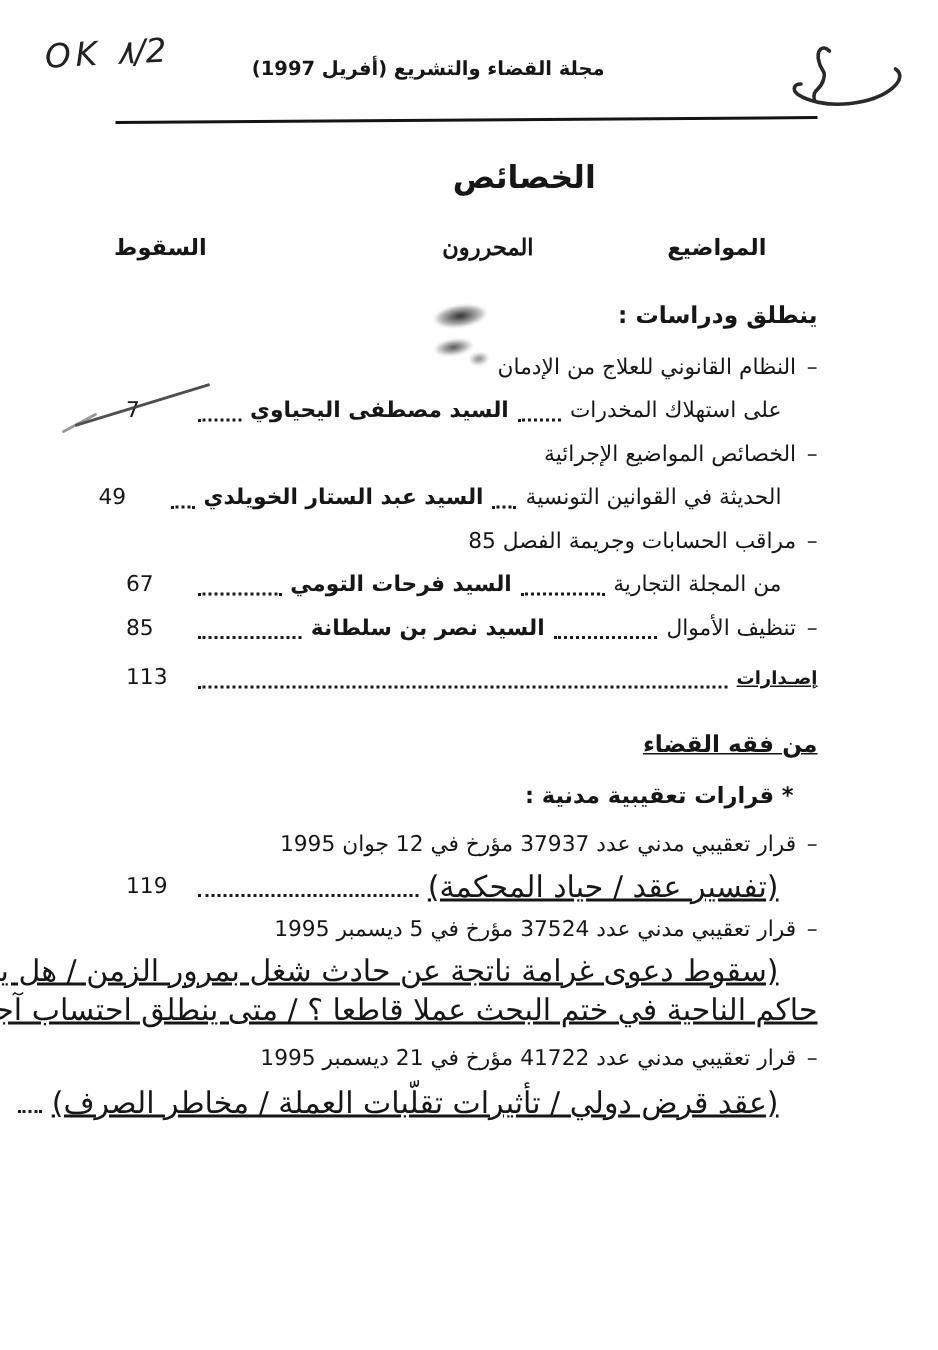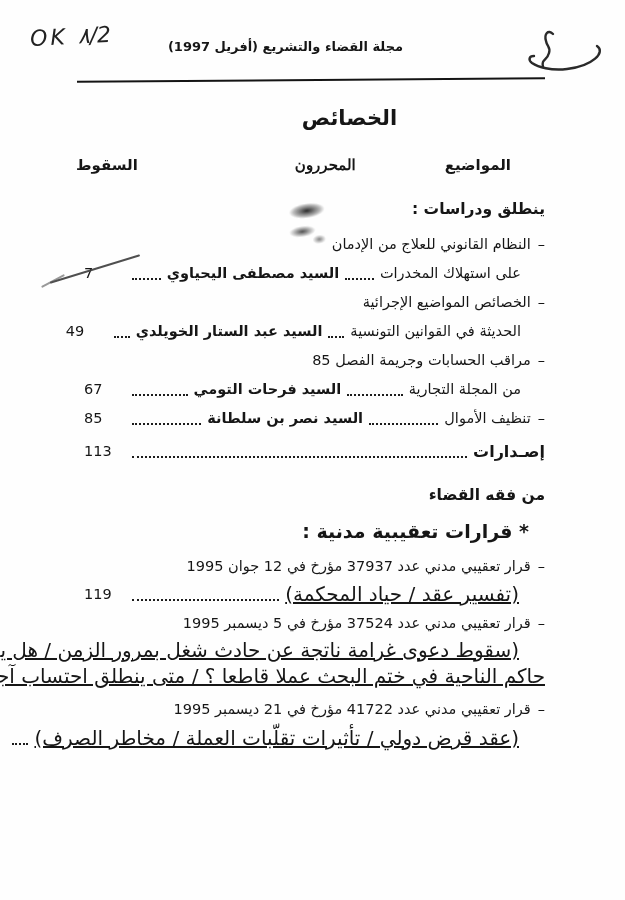--- a/index.html
+++ b/index.html
@@ -44,42 +44,42 @@
   }
   .cols{
     display:flex;justify-content:space-between;align-items:baseline;
     margin-top:26px;font-weight:bold;font-size:15px;
   }
   .c-topics{margin-right:34px;}
   .c-editors{transform:translateX(30px);font-family:Liberation Serif, serif;}
   .c-pages{transform:translateX(-8px);}
 
   .sec-heading{font-weight:bold;font-size:15.5px;margin:26px 0 16px;}
-  .jur-heading{margin-top:24px;margin-bottom:0;}
-  .sub-heading{font-weight:bold;font-size:19px;margin:16px 0 14px;padding-right:16px;}
+  .jur-heading{margin-top:24px;margin-bottom:0;text-decoration:underline;}
+  .sub-heading{font-weight:bold;font-size:15px;margin:16px 0 14px;padding-right:16px;}
 
   .line{
     display:flex;align-items:flex-end;margin-bottom:8px;
     font-size:14.5px;line-height:21px;white-space:nowrap;
   }
   .line .t{flex-shrink:0;}
   .dash{margin-left:7px;flex-shrink:0;}
   .ind{padding-right:24px;}
   .ind2{padding-right:26px;}
   .note{font-size:20px;text-decoration:underline;}
   .leader{
     flex:1 1 20px;border-bottom:2px dotted #1c1c1c;
     margin:0 6px 4px;min-width:16px;
   }
   .gap{flex:1 1 20px;}
   .ed{font-weight:bold;flex-shrink:0;}
   .num{min-width:42px;text-align:left;flex-shrink:0;}
   .rel{position:relative;}
   .pubs-row{margin-top:12px;margin-bottom:0;}
-  .pubs-label{font-weight:bold;font-size:16px;}
+  .pubs-label{font-weight:bold;font-size:12px;text-decoration:underline;}
   .tight5{margin-bottom:5px;}
   .tight6{margin-bottom:6px;}
   .tight7{margin-bottom:7px;}
   .after12{margin-bottom:12px;}
 
   
   .penstroke{
     position:absolute;left:-36px;top:5px;width:94px;height:2.4px;
     background:#3c3c3c;border-radius:2px;opacity:.9;
     transform:rotate(-17deg);pointer-events:none;

